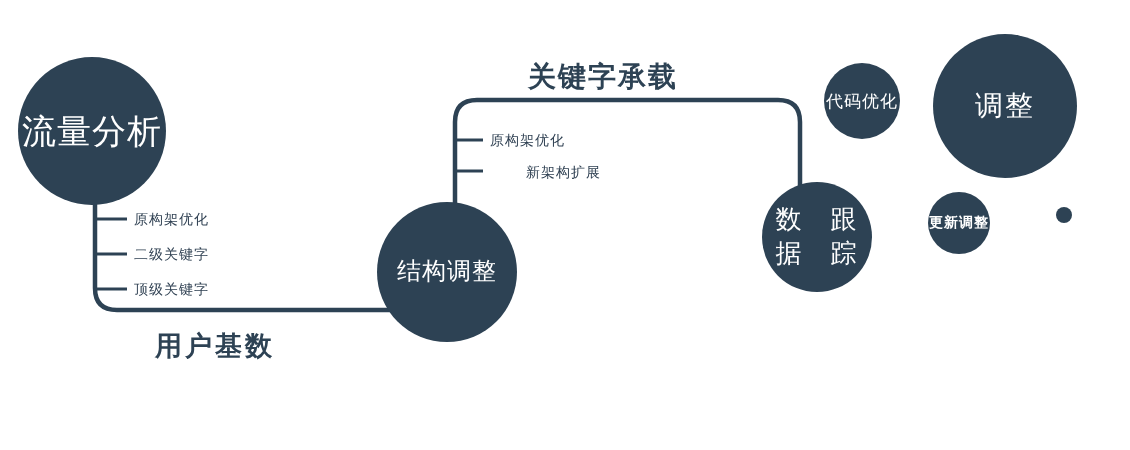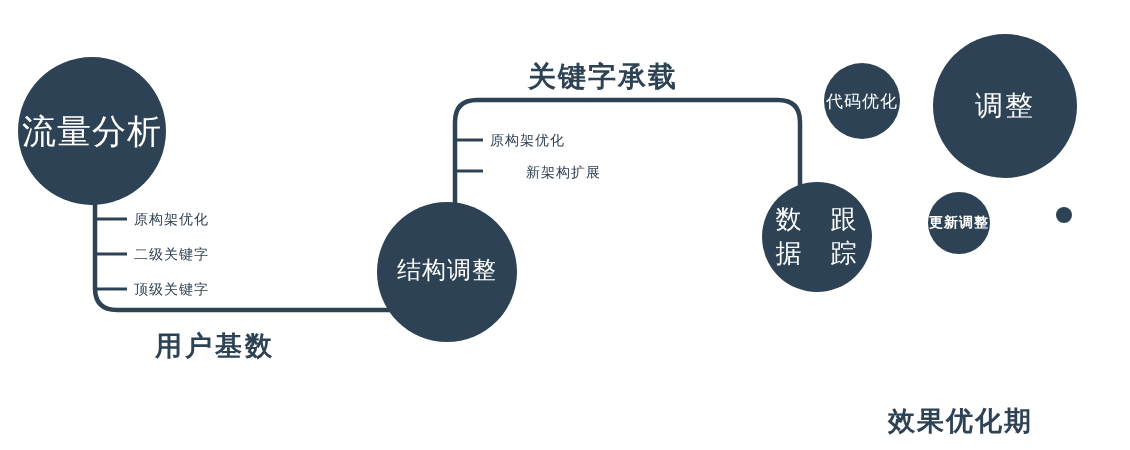--- a/index.html
+++ b/index.html
@@ -9,21 +9,21 @@
   .connectors { position:absolute; left:0; top:0; z-index:1; }
 
   .node {
     position:absolute; border-radius:50%; background:#2d4254; color:#ffffff;
     display:flex; flex-direction:row; align-items:center; justify-content:center;
     text-align:center; line-height:1.3; z-index:2; letter-spacing:2px;
   }
   .node span { display:block; }
 
   .node-traffic   { left:18px;  top:57px;  width:148px; height:148px; font-size:34px; letter-spacing:1px; }
-  .node-structure { left:377px; top:202px; width:140px; height:140px; font-size:24px; letter-spacing:1px;font-family:Liberation Mono, monospace; }
+  .node-structure { left:377px; top:202px; width:140px; height:140px; font-size:24px; letter-spacing:1px; }
   .node-tracking  { left:762px; top:182px; width:110px; height:110px; font-size:26px; }
   .node-code      { left:824px; top:63px;  width:76px;  height:76px;  font-size:17px; letter-spacing:1px; }
   .node-link      { left:933px; top:34px;  width:144px; height:144px; font-size:28px; }
   .node-update    { left:928px; top:192px; width:62px;  height:62px;  font-size:14px; font-weight:bold; letter-spacing:1px;font-family:Liberation Serif, serif; }
   .node-report    { left:930px; top:257px; width:112px; height:112px; font-size:26px; }
   .node-dot       { left:1056px; top:207px; width:16px; height:16px; }
 
   .edge-label { position:absolute; color:#2d4254; z-index:3; white-space:nowrap; }
   .label-keyword-carry { left:528px; top:58px;  font-size:28px; font-weight:600; letter-spacing:2px; }
   .label-user-base     { left:155px; top:328px; font-size:27px; font-weight:700; letter-spacing:3px; }
@@ -82,15 +82,14 @@
 
 
   <span class="branch b-t1">原构架优化</span>
   <span class="branch b-t2">二级关键字</span>
   <span class="branch b-t3">顶级关键字</span>
   <span class="branch b-s1">原构架优化</span>
   <span class="branch b-s2">新架构扩展</span>
 
   <span class="edge-label label-user-base">用户基数</span>
   <span class="edge-label label-keyword-carry">关键字承载</span>
-  <span class="edge-label label-phase">效果优化期</span>
 
 </div>
 
 </body></html>

